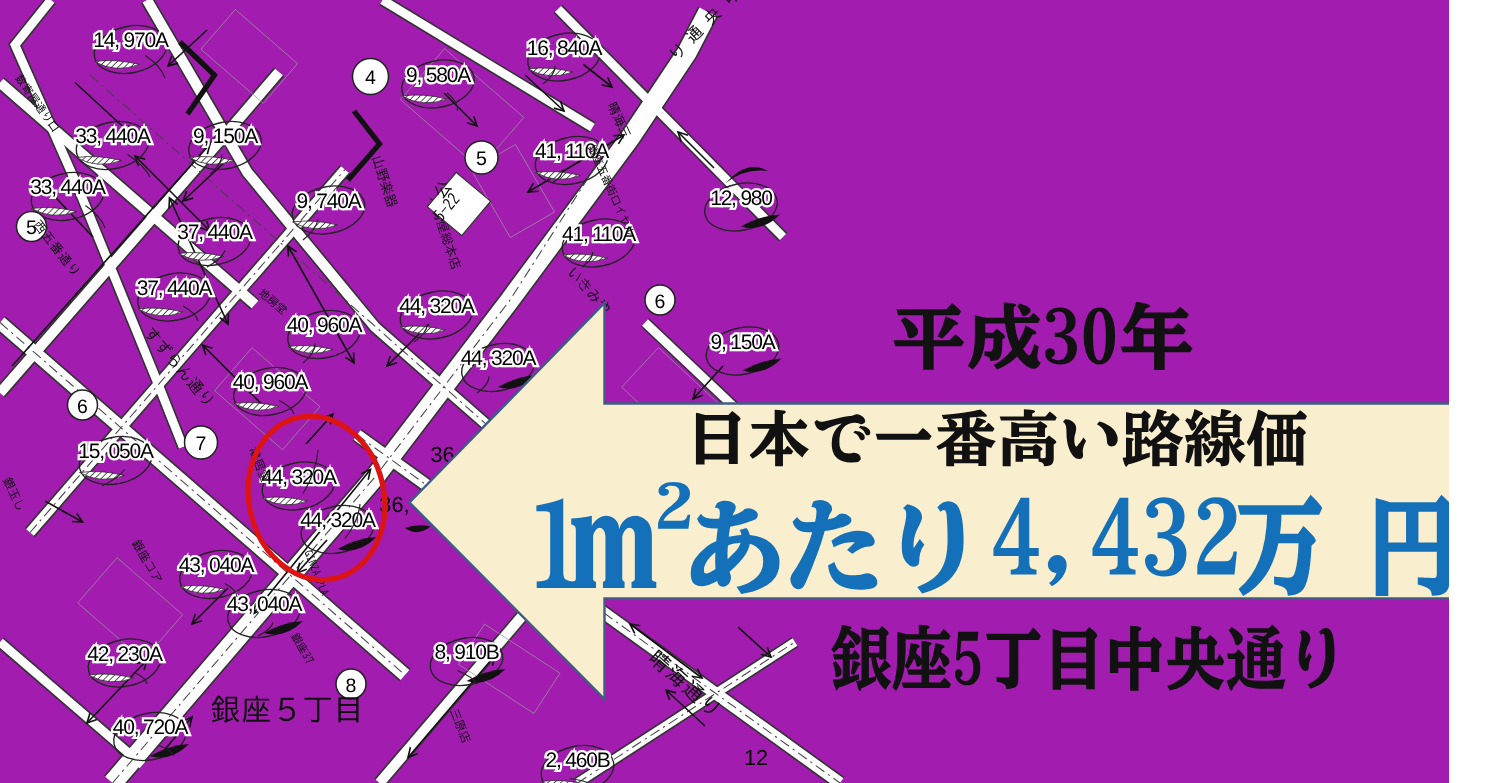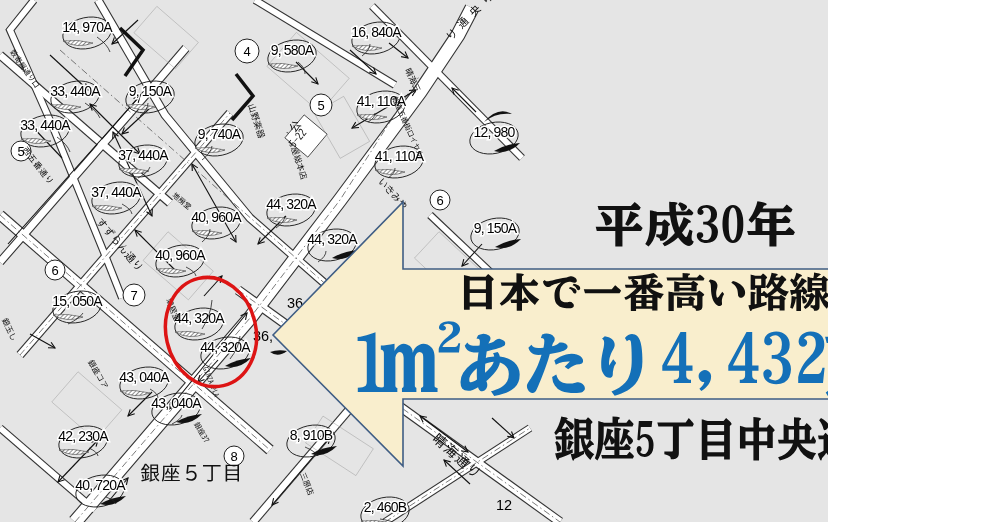--- a/index.html
+++ b/index.html
@@ -1,14 +1,14 @@
 <!DOCTYPE html>
 <html><head><meta charset="utf-8"><style>
 html,body{margin:0;padding:0;background:#fff;}
-#page{position:relative;width:828px;height:522px;overflow:hidden;background:#e5e5e5;font-family:"Liberation Sans", sans-serif;}
+#page{position:relative;width:966px;height:522px;overflow:hidden;background:#a21caf;font-family:"Liberation Sans", sans-serif;}
 </style></head><body>
 <div id="page">
 <svg width="1000" height="522" viewBox="0 0 1000 522">
 <defs>
 <pattern id="hatch" width="3" height="3" patternUnits="userSpaceOnUse" patternTransform="rotate(45)">
 <rect width="3" height="3" fill="#fff"></rect>
           <line x1="0" y1="0" x2="0" y2="3" stroke="#222" stroke-width="1"></line>
 </pattern>
 </defs>
 

